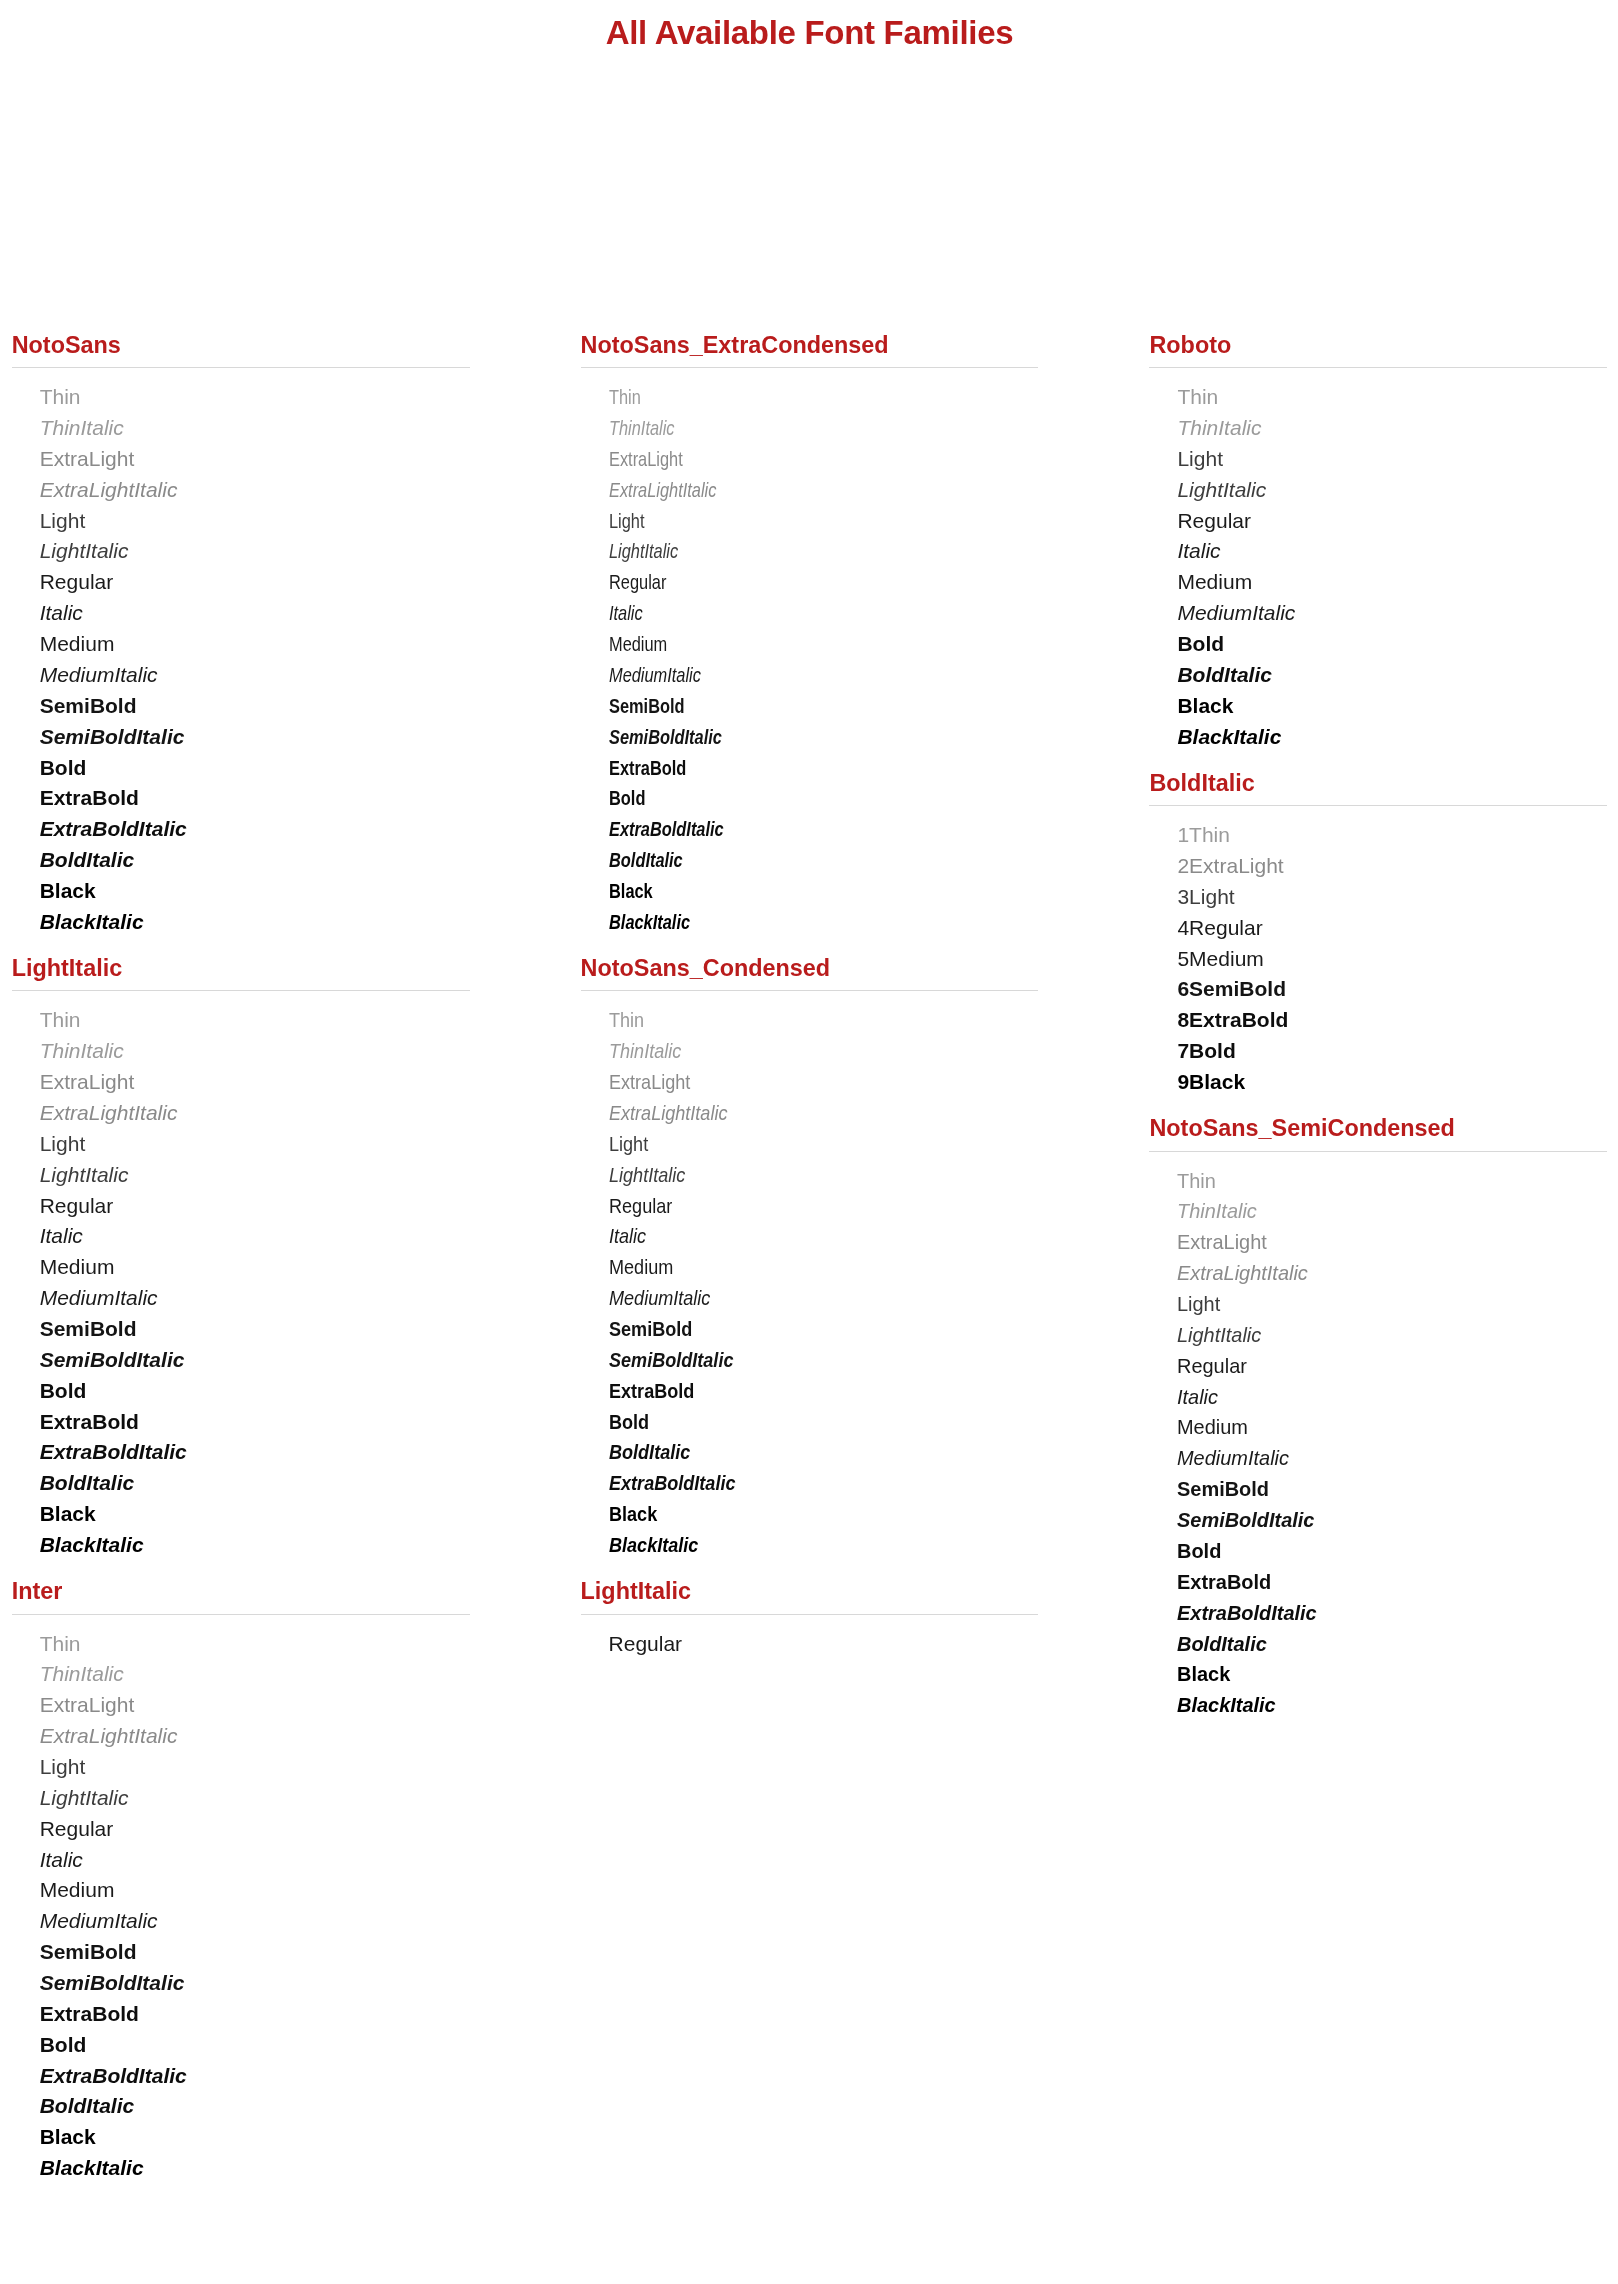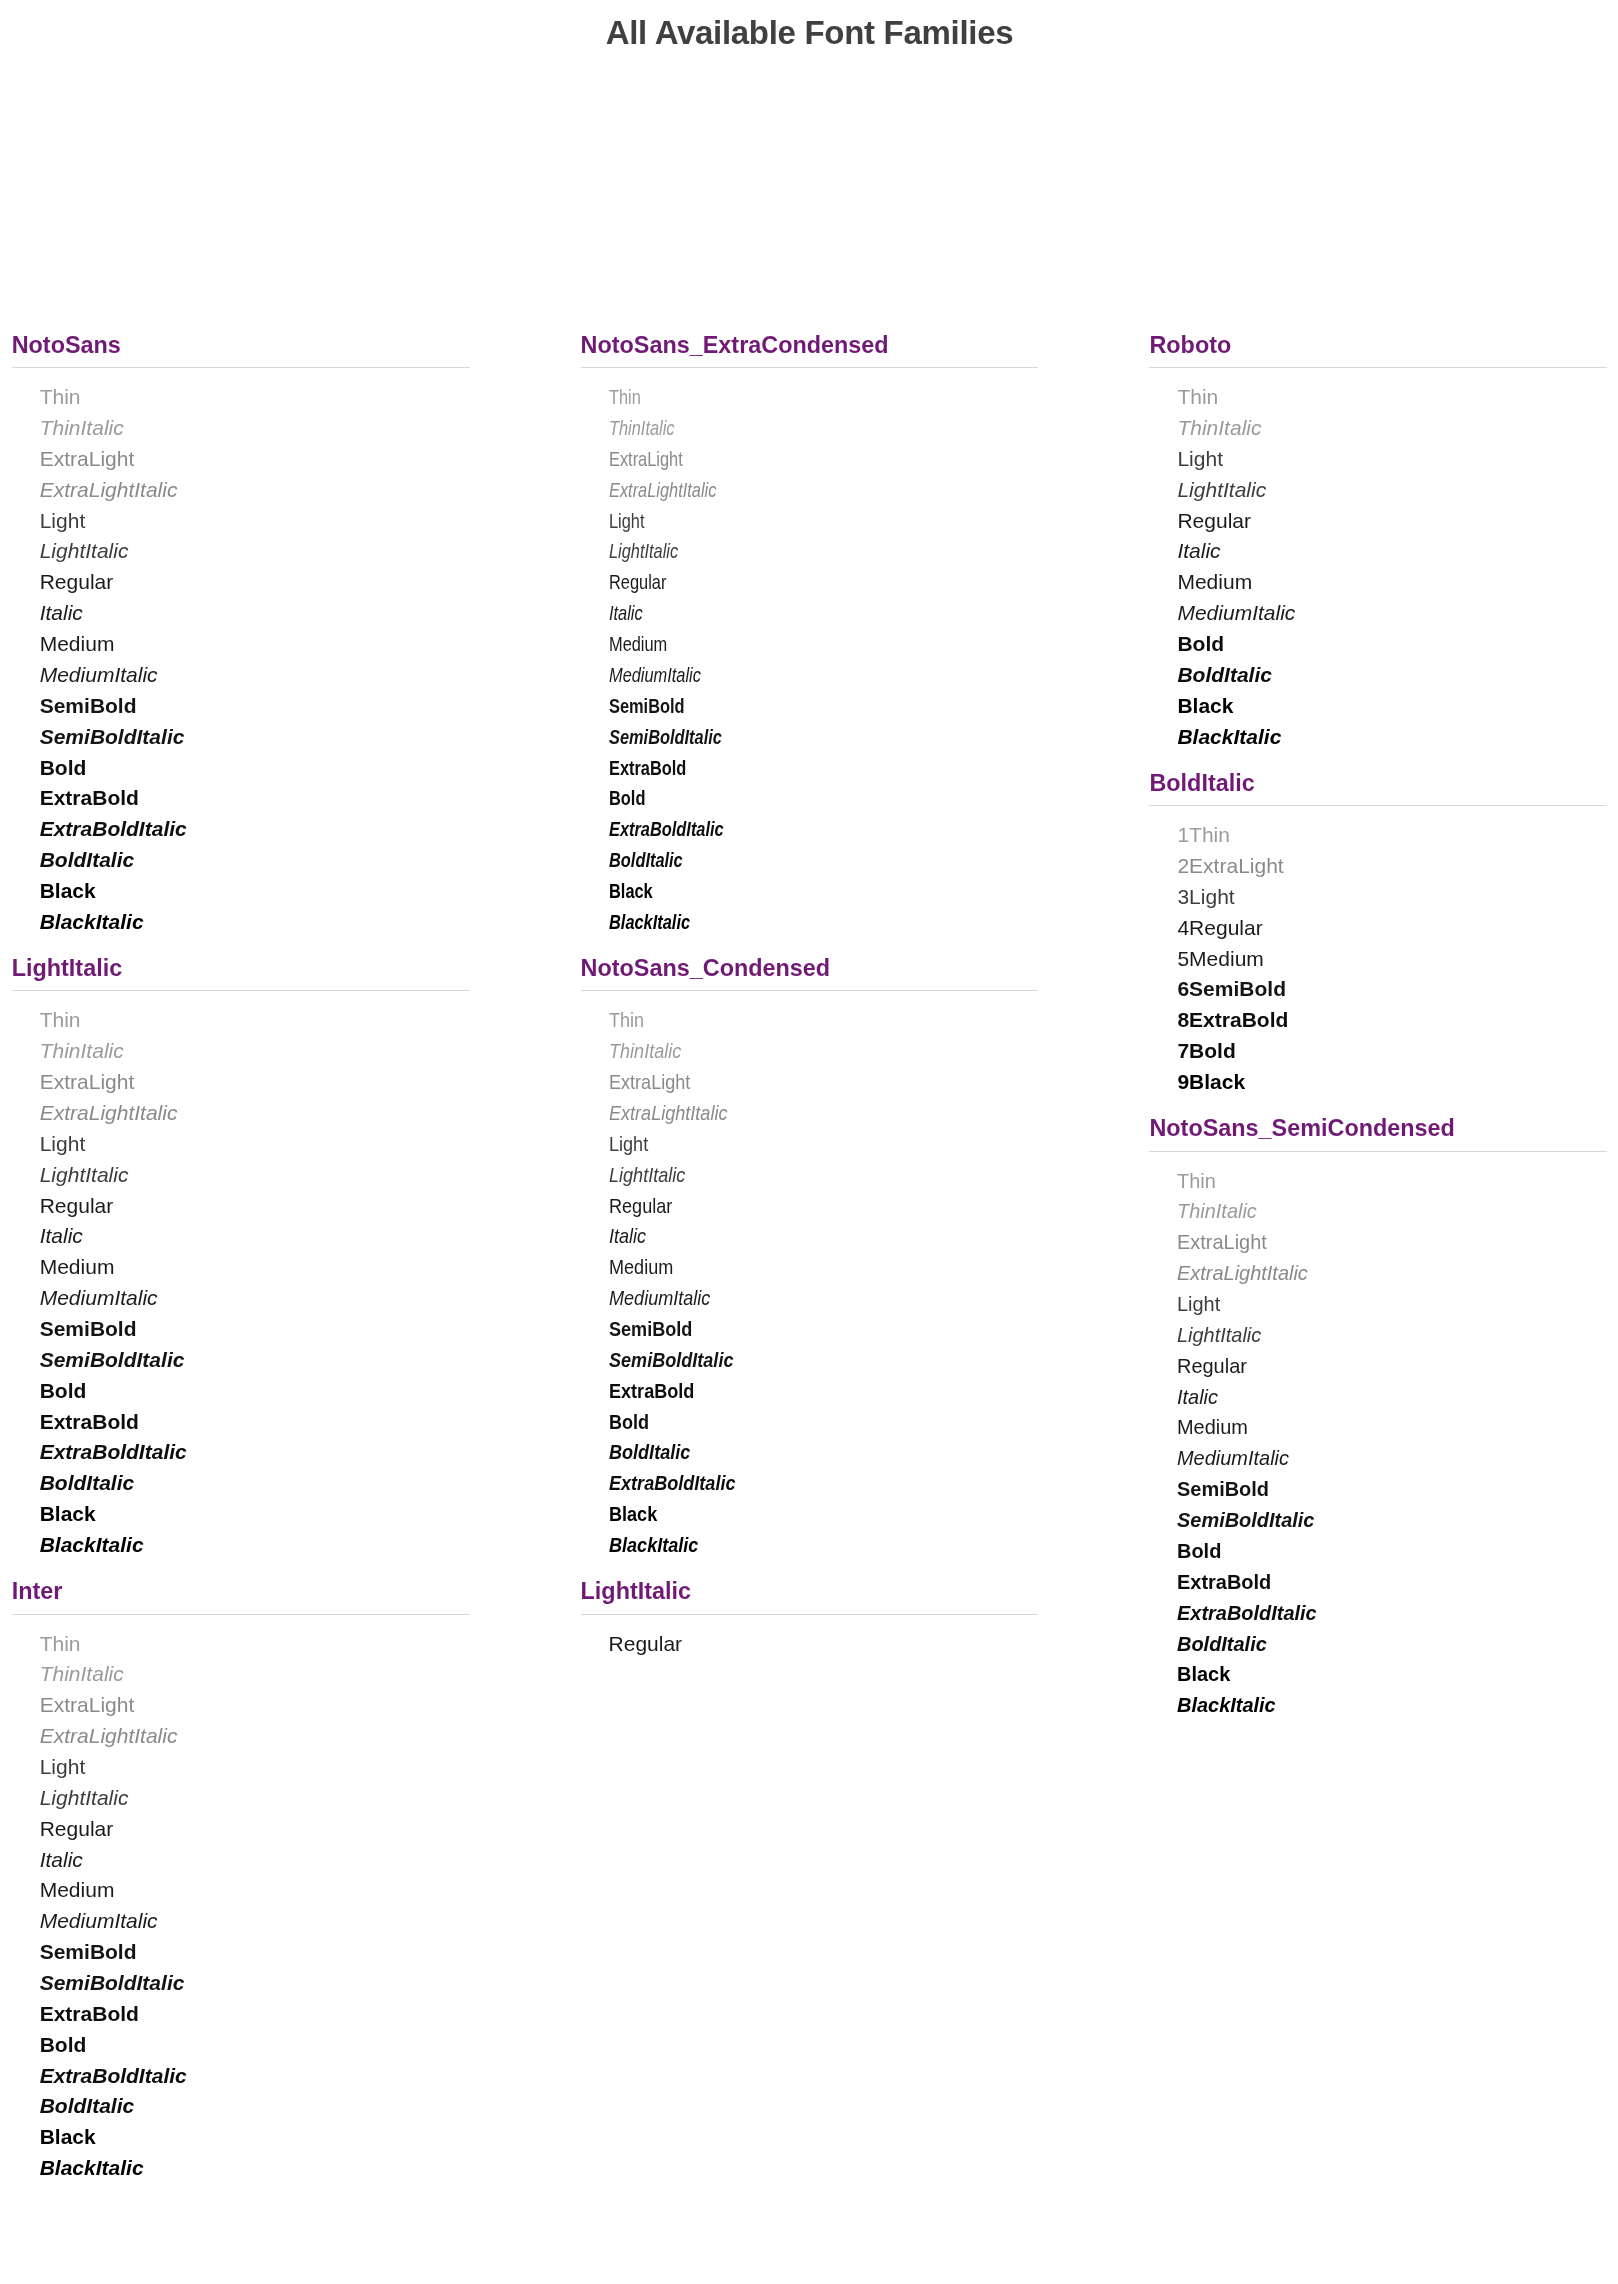--- a/index.html
+++ b/index.html
@@ -18,38 +18,38 @@
     box-sizing: border-box;
     padding: 0 0 35px 0;
   }
   .page-title {
     text-align: center;
     font-size: 33px;
     font-weight: bold;
     letter-spacing: -0.3px;
     margin: 0;
     padding: 14px 0 0 0;
-    color: #404040;
+    color: #b91c1c;
   }
   .grid {
     display: grid;
     grid-template-columns: repeat(3, 1fr);
     column-gap: 111px;
     padding: 0 11.7px 0 11.7px;
     margin-top: 280px;
     box-sizing: border-box;
   }
   .family {
     break-inside: avoid;
     margin-bottom: 17.5px;
   }
   .family-name {
     font-size: 23.4px;
     font-weight: bold;
-    color: #701a75;
+    color: #b91c1c;
     padding-bottom: 8.2px;
     border-bottom: 1.2px solid #d8d8d8;
     margin-bottom: 14px;
   }
   .styles {
     display: block;
     margin-left: 28px;
   }
   .style-row {
     font-size: 21px;

